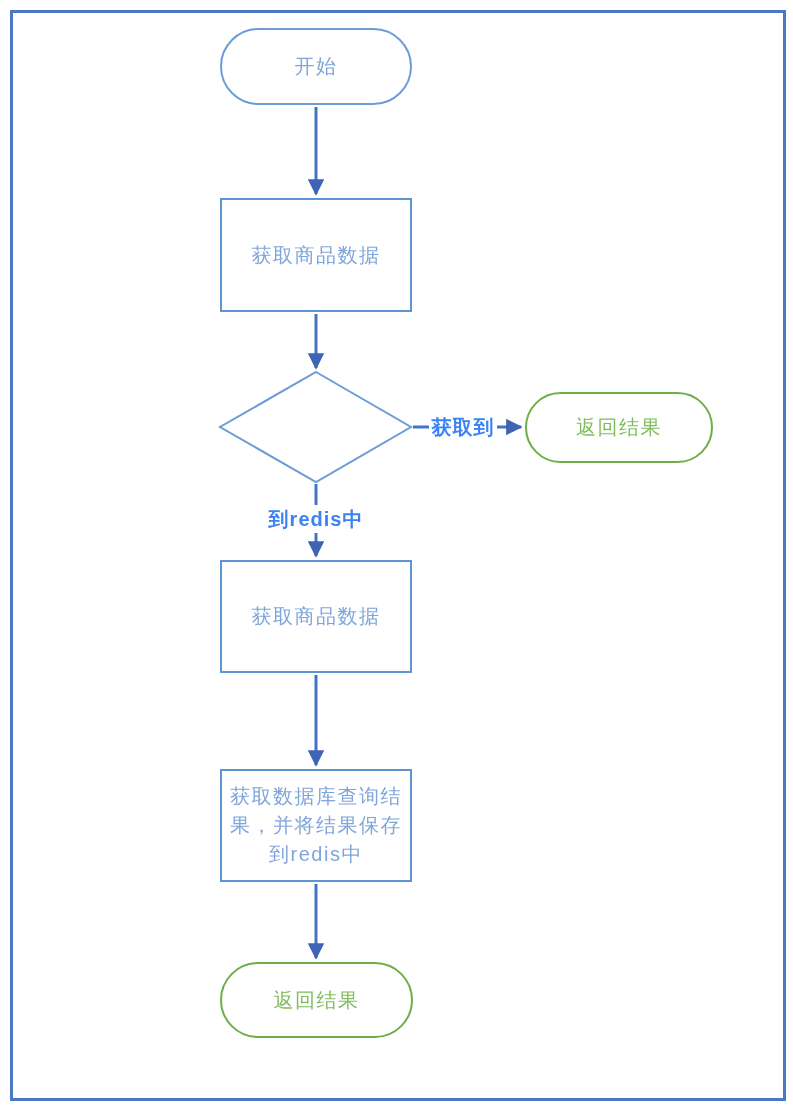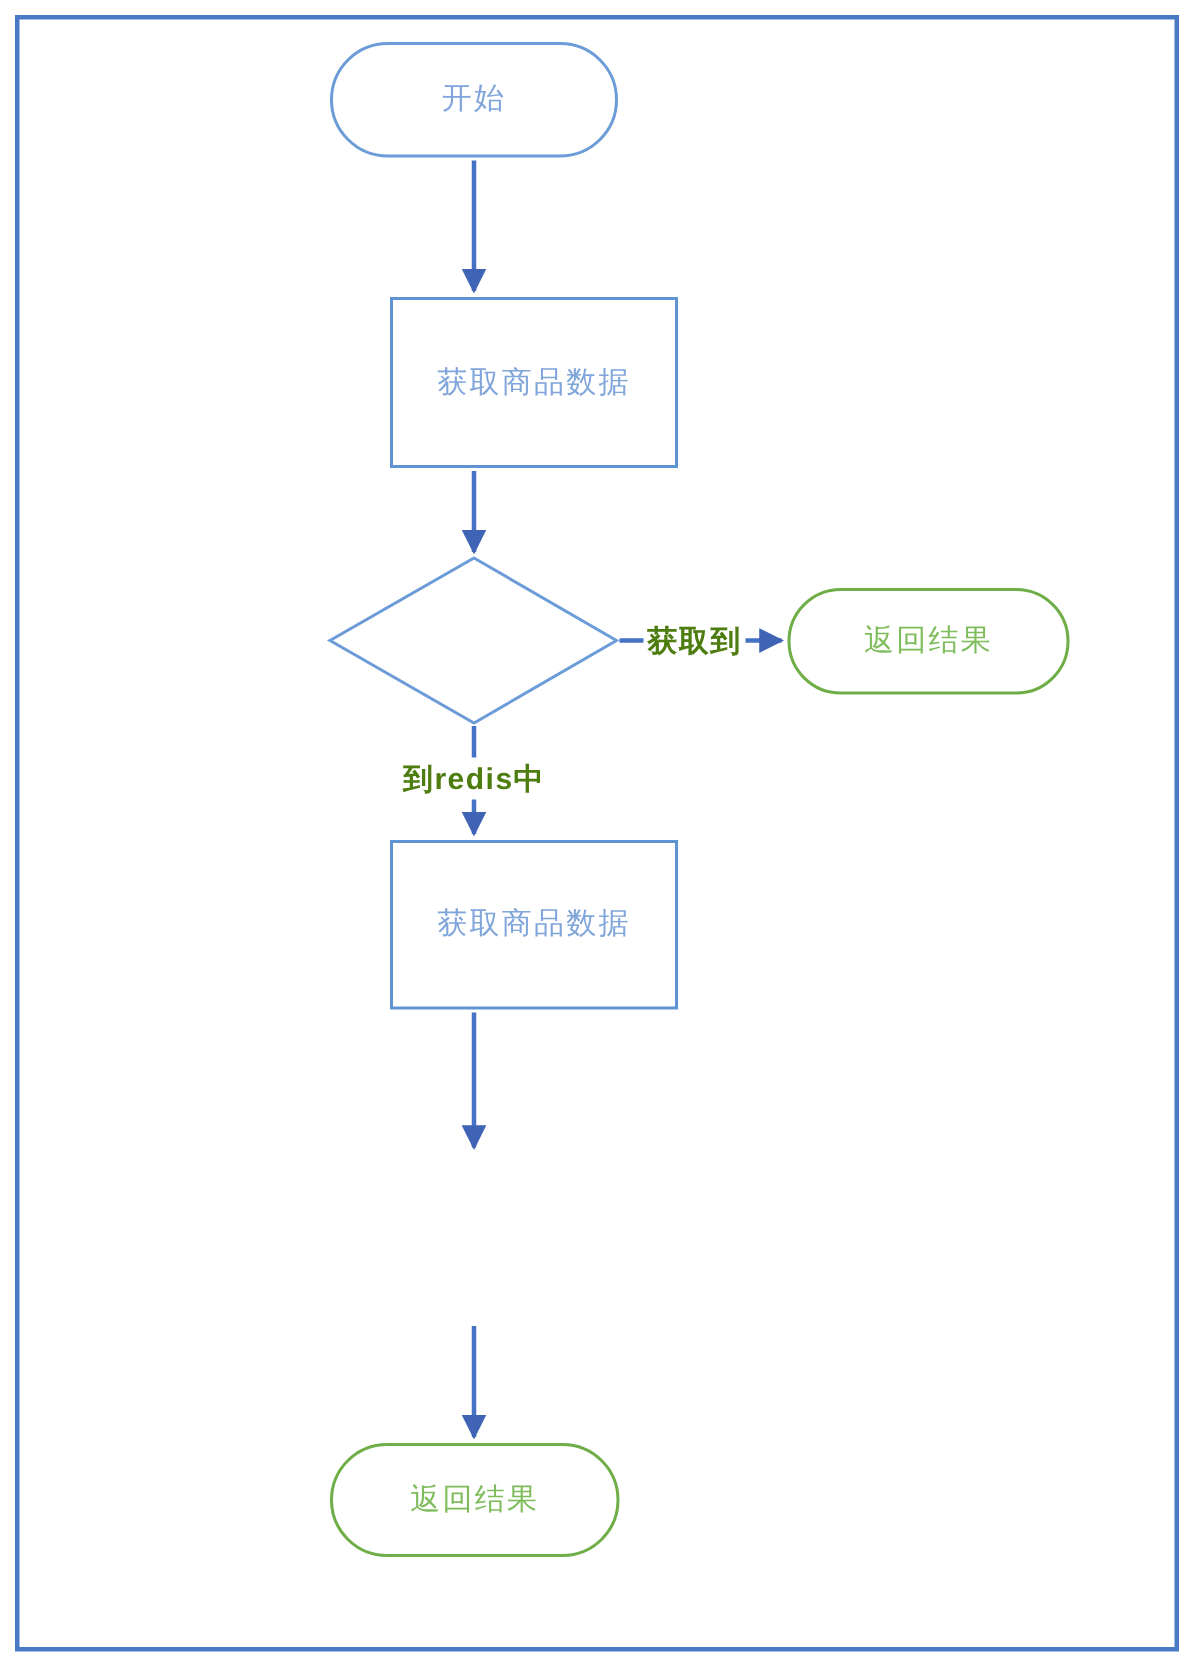--- a/index.html
+++ b/index.html
@@ -35,39 +35,39 @@
     display: flex;
     align-items: center;
     justify-content: center;
     text-align: center;
     color: #7FA5DA;
     font-size: 20px;
     letter-spacing: 1.5px;
     line-height: 29px;
     box-sizing: border-box;
   }
-  .process   { border: 2px solid #5E94D4; margin-left: 40px; }
+  .process   { border: 2px solid #5E94D4; }
   .terminator{ border: 2px solid #6C9CD8; border-radius: 40px; }
   .success   { border-color: #6FAE47; color: #7FBD5C; justify-content: center; }
   .decision-text {
     position: absolute;
     background: transparent;
     display: flex;
     align-items: center;
     justify-content: center;
     text-align: center;
     color: #7FA5DA;
     font-size: 20px;
     letter-spacing: 1px;
   }
   .multiline { white-space: pre-line; }
   .edge-label {
     position: absolute;
     background: #ffffff;
-    color: #4d7c0f;
+    color: #3b82f6;
     font-size: 20px;
     font-weight: 600;
     letter-spacing: 1px;
     display: flex;
     align-items: center;
     justify-content: center;
     text-align: center;
   }
 </style>
 </head>
@@ -109,20 +109,25 @@
 
 
   <div class="node terminator success" style="left:525px; top:392px; width:188px; height:71px; border-radius:36px;">
     <span>返回结果</span>
   </div>
 
   <div class="node process" style="left:220px; top:560px; width:192px; height:113px;">
     <span>获取商品数据</span>
   </div>
 
+  <div class="node process multiline" style="left:220px; top:769px; width:192px; height:113px;">
+    <span class="multiline">获取数据库查询结
+果，并将结果保存
+到redis中</span>
+  </div>
 
   <div class="node terminator success" style="left:220px; top:962px; width:193px; height:76px;">
     <span>返回结果</span>
   </div>
 
   <div class="edge-label" style="left:429px; top:413px; width:68px; height:28px;">获取到</div>
 
   <div class="edge-label" style="left:237px; top:505px; width:158px; height:28px;">到redis中</div>
 
 </div>

